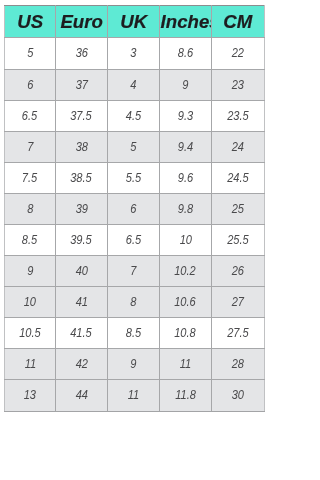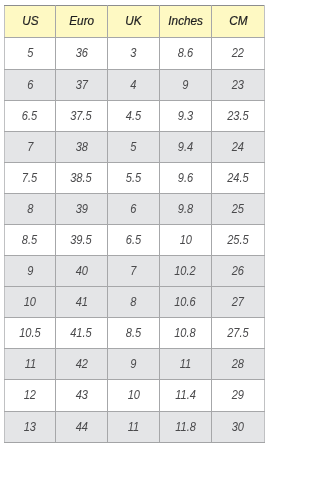--- a/index.html
+++ b/index.html
@@ -36,25 +36,25 @@
     padding: 0;
     line-height: 30.1px;
     height: 30.1px;
     font-size: 12.3px;
     white-space: nowrap;
     overflow: hidden;
   }
   #size-table th {
     line-height: 31.4px;
     height: 31.4px;
-    font-weight: normal;
-    font-size: 12px;
+    font-weight: bold;
+    font-size: 19px;
     color: #1d1d1f;
     -webkit-text-stroke: 0.2px #1d1d1f;
-    background: #fef9c3;
+    background: #5eead4;
   }
   #size-table thead tr th { border-top: 1px solid #8c8d8f; }
   #size-table tbody tr:last-child td { border-bottom: 1px solid #a3a4a6; }
   #size-table tr > *:first-child { border-left: 1px solid #c0c1c3; }
   #size-table tr > *:last-child  { border-right: 1px solid #c0c1c3; }
   #size-table .ital {
     display: inline-block;
     font-style: italic;
   }
   #size-table tbody .ital { transform: scaleX(0.90); }
@@ -153,27 +153,20 @@
         <td><span class="ital">10.8</span></td>
         <td><span class="ital">27.5</span></td>
       </tr>
       <tr class="row-even">
         <td><span class="ital">11</span></td>
         <td><span class="ital">42</span></td>
         <td><span class="ital">9</span></td>
         <td><span class="ital">11</span></td>
         <td><span class="ital">28</span></td>
       </tr>
-      <tr class="row-odd">
-        <td><span class="ital">12</span></td>
-        <td><span class="ital">43</span></td>
-        <td><span class="ital">10</span></td>
-        <td><span class="ital">11.4</span></td>
-        <td><span class="ital">29</span></td>
-      </tr>
       <tr class="row-even">
         <td><span class="ital">13</span></td>
         <td><span class="ital">44</span></td>
         <td><span class="ital">11</span></td>
         <td><span class="ital">11.8</span></td>
         <td><span class="ital">30</span></td>
       </tr>
     </tbody>
 </table>
 

